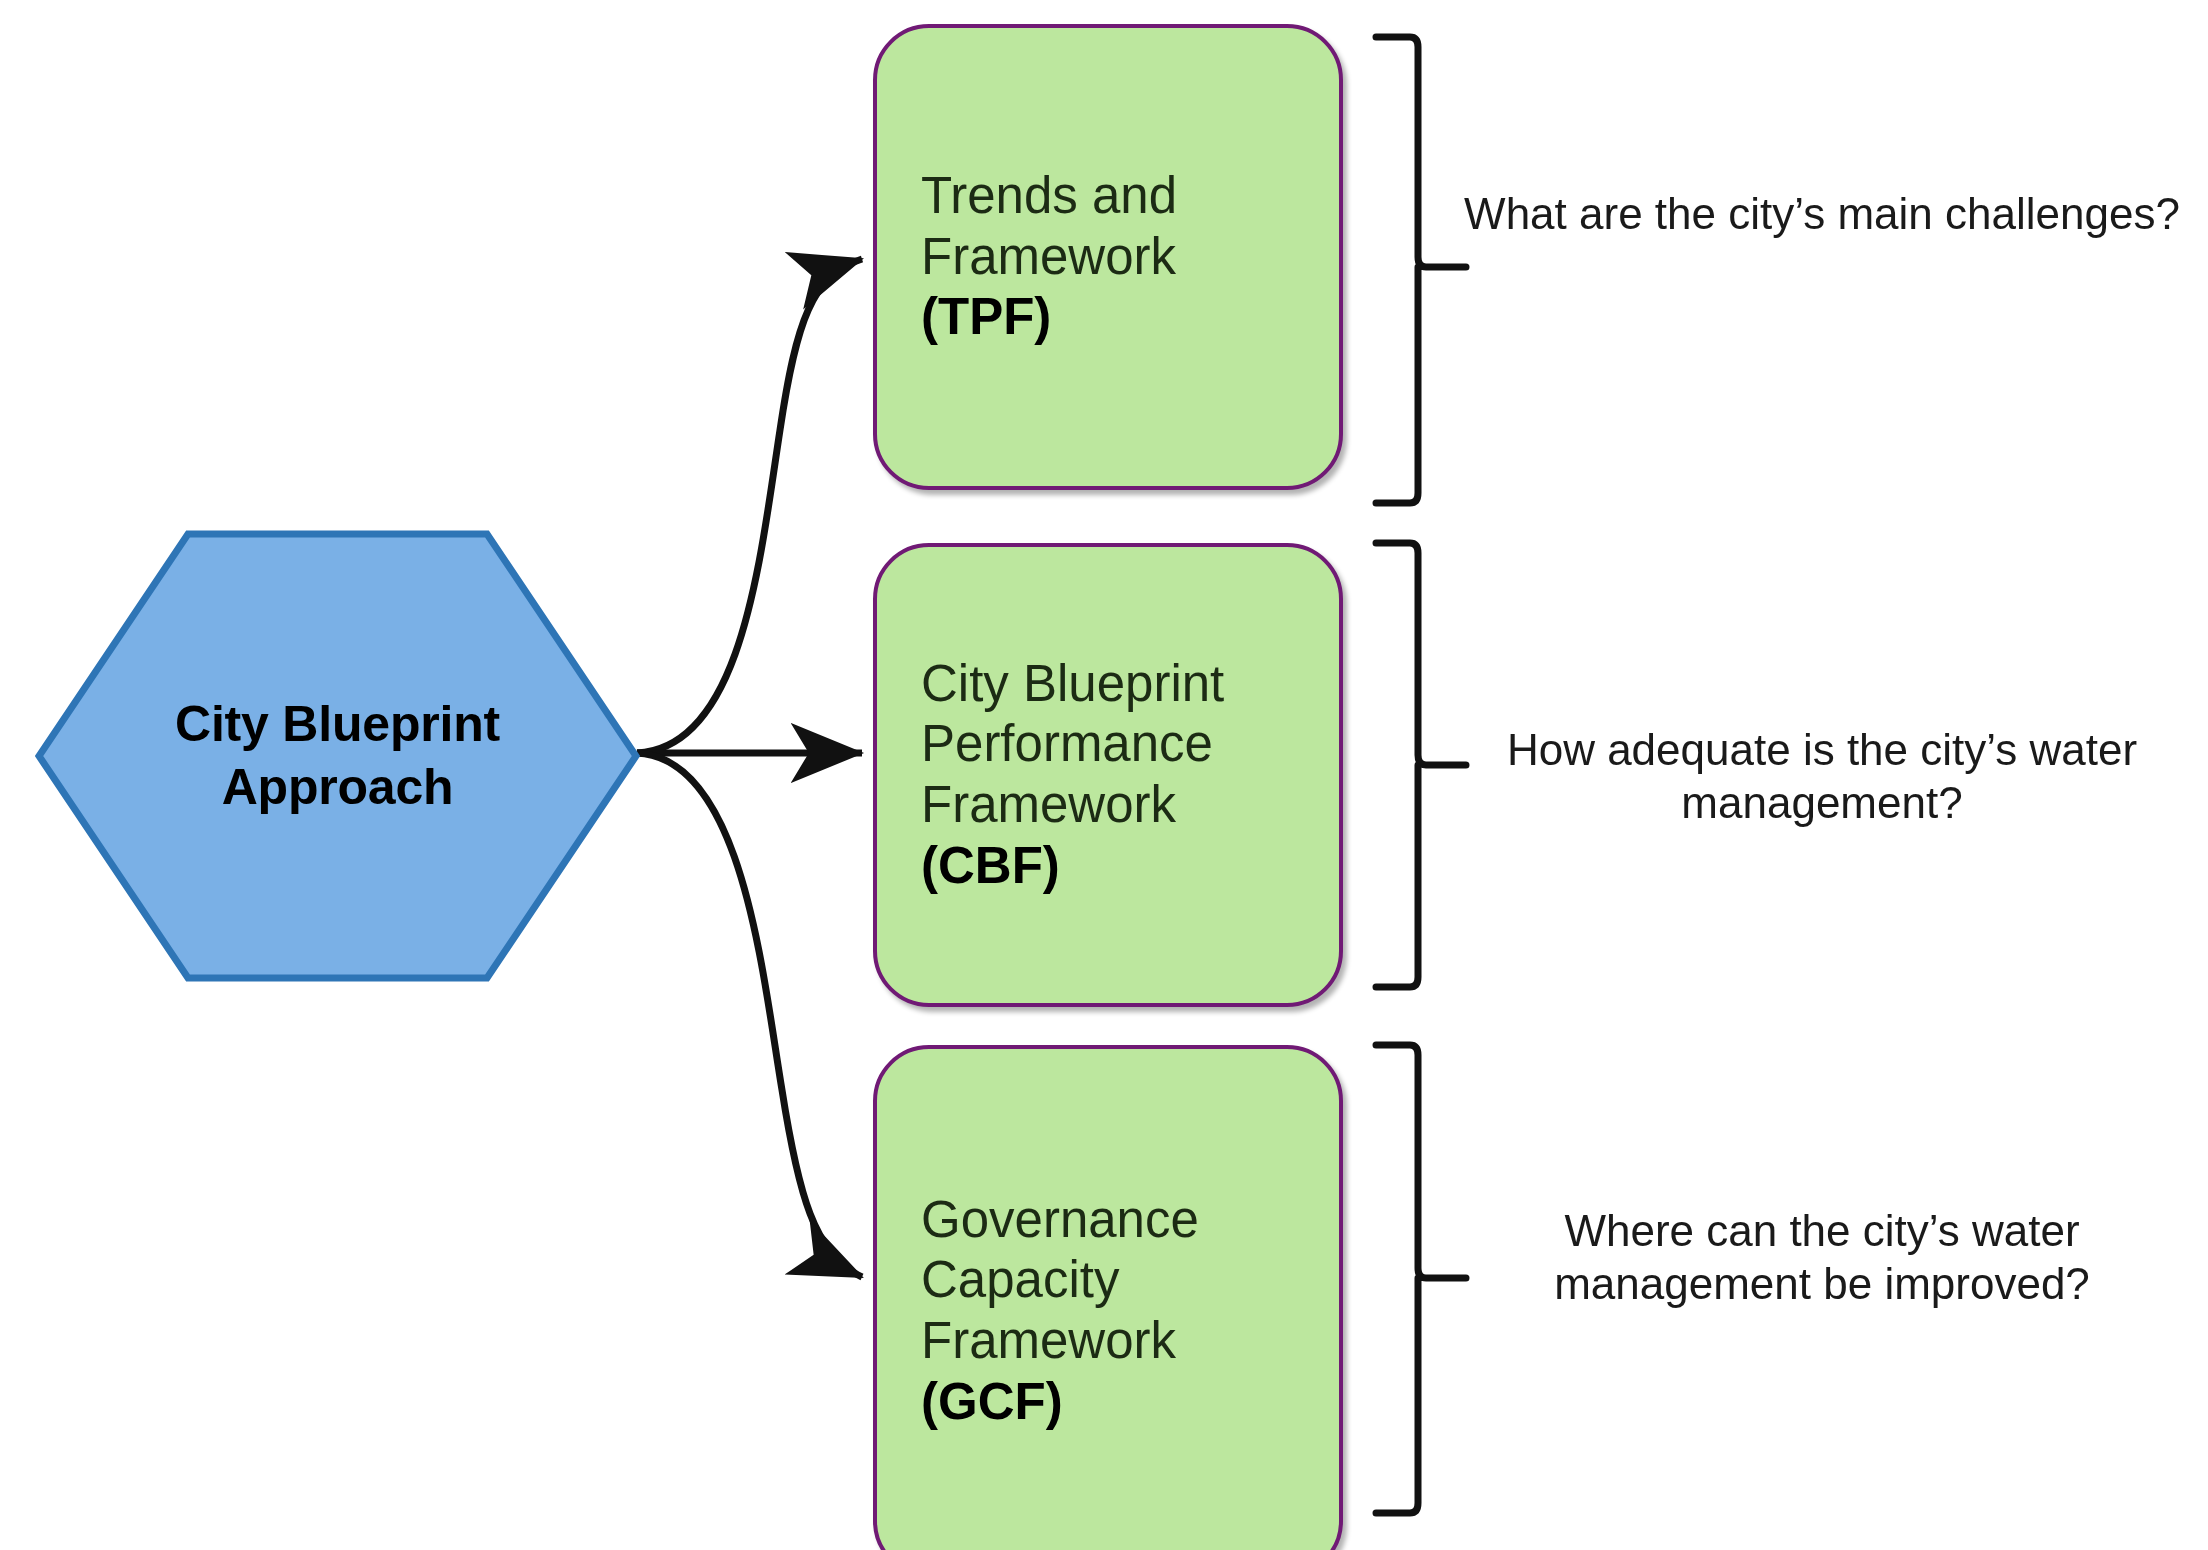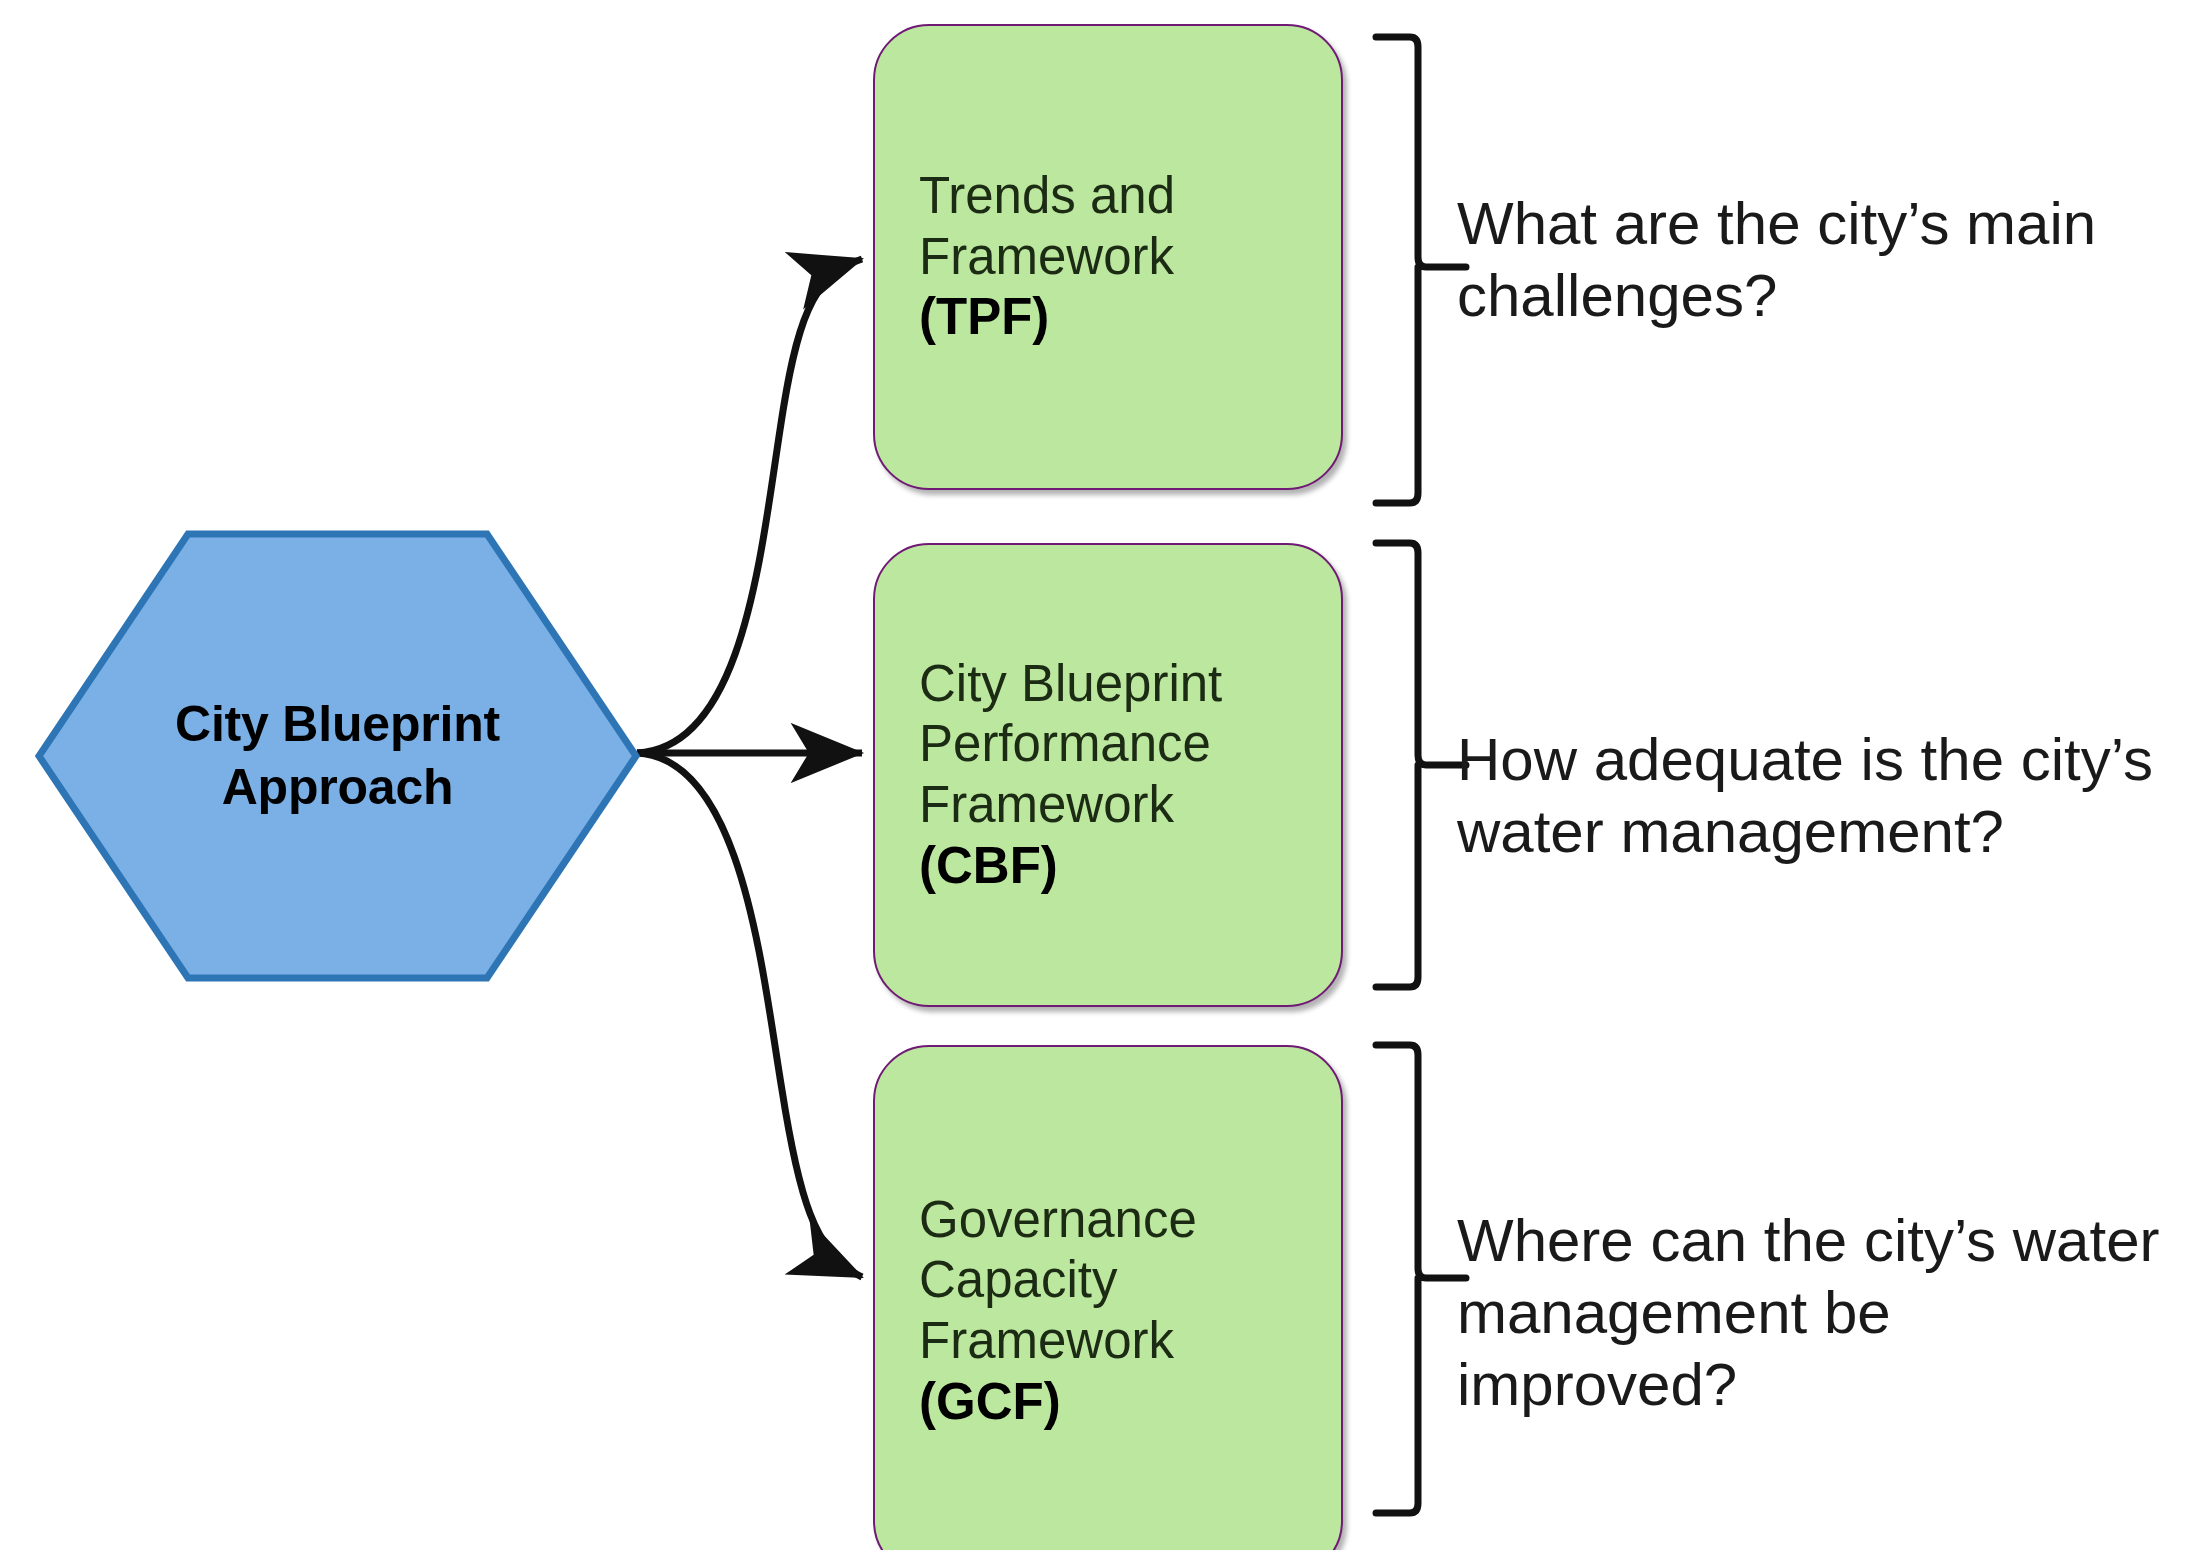--- a/index.html
+++ b/index.html
@@ -50,21 +50,21 @@
     text-align: center;
     letter-spacing: -0.2px;
   }
 
   
   .fw-box {
     position: absolute;
     left: 873px;
     width: 470px;
     background: #bce79e;
-    border: 2px solid #701a75;
+    border: 4px solid #701a75;
     border-radius: 56px;
     box-sizing: border-box;
     display: flex;
     flex-direction: column;
     justify-content: center;
     box-shadow: 4px 5px 5px rgba(0,0,0,0.30);
   }
   .fw-box .fw-text {
     padding-left: 44px;
     padding-right: 14px;
@@ -99,24 +99,24 @@
   }
   #bracket-1 { top: 30px;   height: 480px; }
   #bracket-2 { top: 536px;  height: 458px; }
   #bracket-3 { top: 1038px; height: 482px; }
 
   
   .question {
     position: absolute;
     left: 1457px;
     width: 730px;
-    font-size: 60px;
+    font-size: 44px;
     line-height: 1.20;
     color: #1a1a1a;
-    text-align: left;
+    text-align: center;
   }
   #question-1 { top: 188px; }
   #question-2 { top: 724px; }
   #question-3 { top: 1205px; }
 </style>
 </head>
 <body>
 
 <div id="canvas">
 

